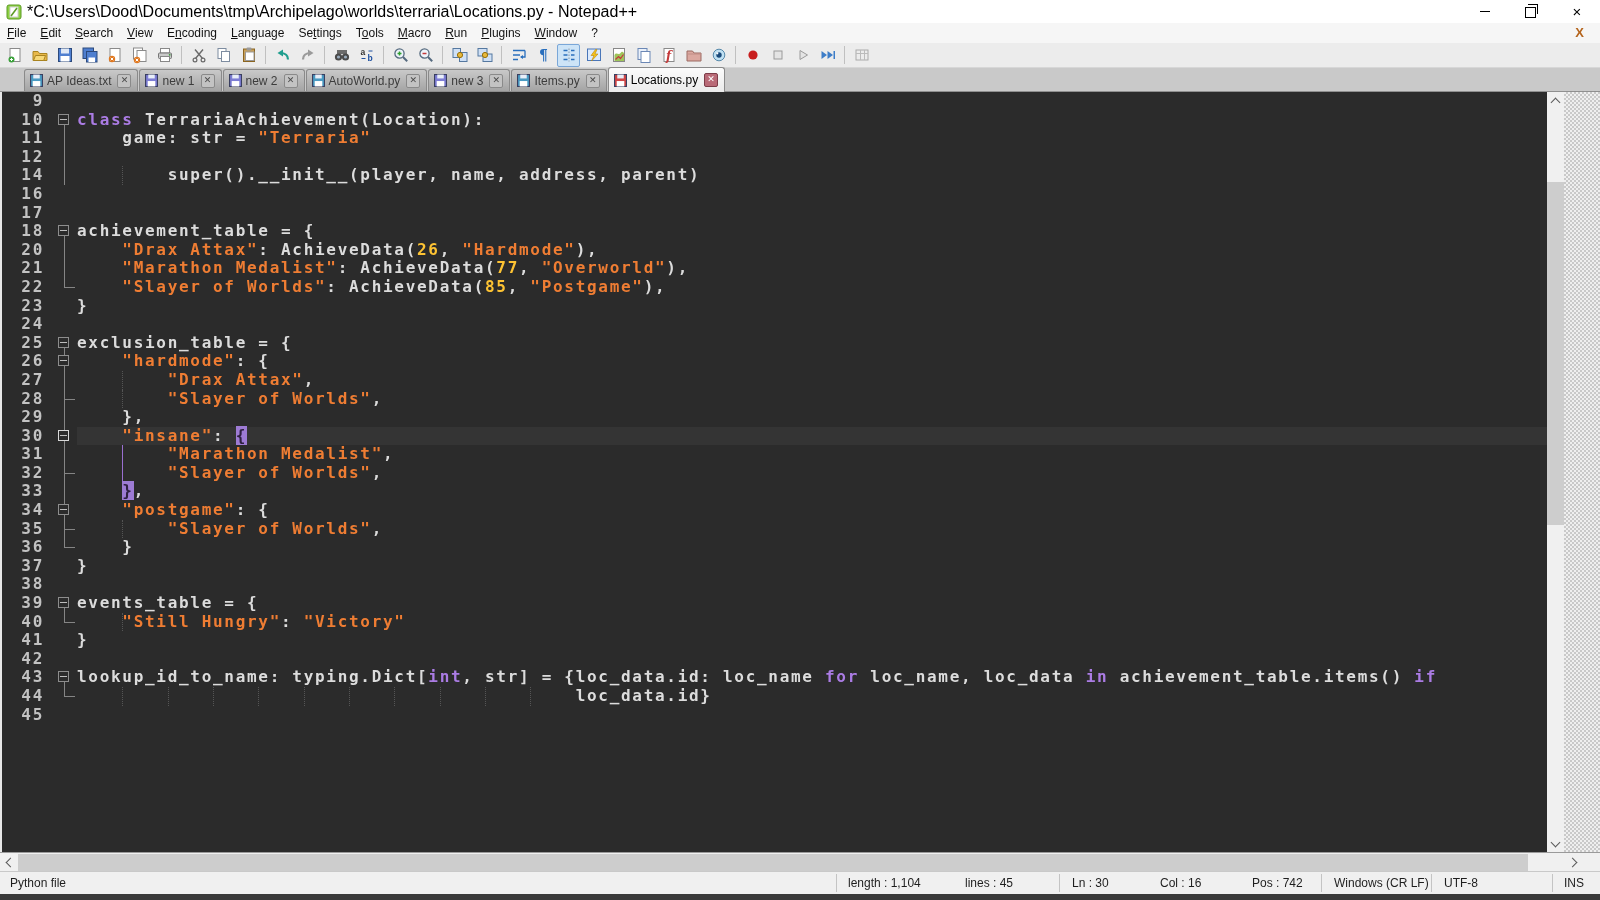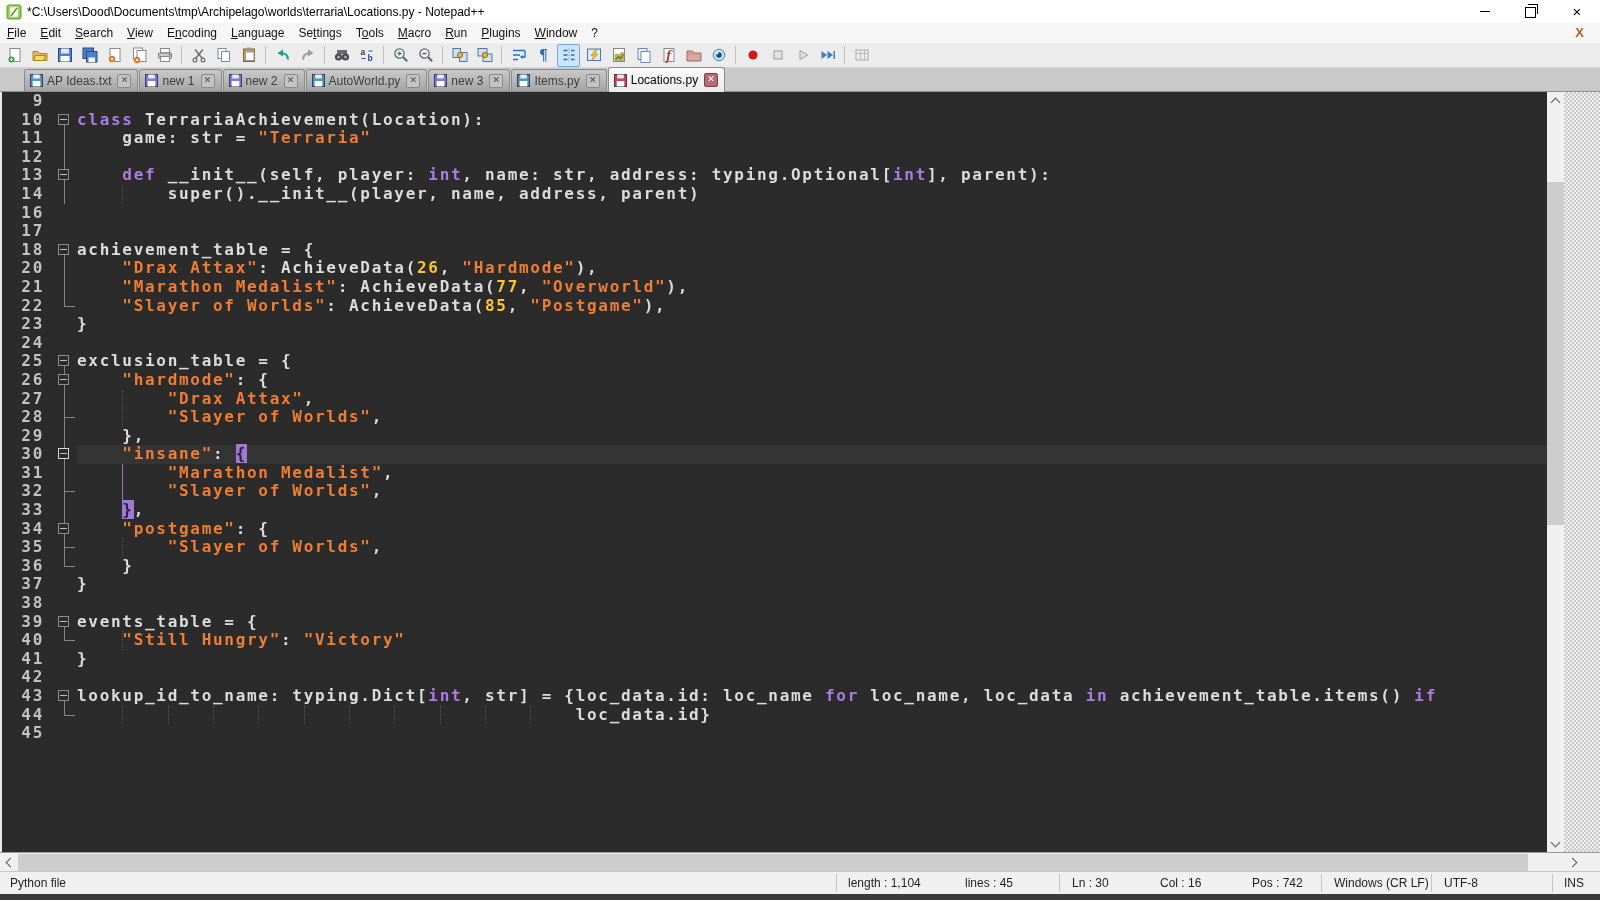--- a/index.html
+++ b/index.html
@@ -2,21 +2,21 @@
 <html style="--ed-bg: #2b2b2b; --ed-text: #dcdcdc; --ed-kw: #ab7ce4; --ed-str: #ef7d33; --ed-num: #fdc333; --ed-ln: #c2c2c2; --ed-bracebg: #9d7bd4; --ed-curline: #343434; --ed-guide: #555555; --ed-guideact: #9a6fd0;"><head>
 <meta charset="utf-8">
 <style>
   html,body{margin:0;padding:0;background:#555;}
   #win{position:relative;width:1600px;height:900px;background:#fff;overflow:hidden;
        font-family:"Liberation Sans",sans-serif;-webkit-font-smoothing:antialiased;}
 
   
   #titlebar{position:absolute;left:0;top:0;width:1600px;height:23px;background:#ffffff;display:flex;align-items:center;}
   #npp-logo{width:16px;height:16px;margin:0 5px 0 6px;}
-  #title-text{font-size:12px;color:#000;white-space:nowrap;}
+  #title-text{font-size:16px;color:#000;white-space:nowrap;}
   #win-controls{position:absolute;right:0;top:0;height:23px;display:flex;}
   .wbtn{width:46px;height:23px;display:flex;align-items:center;justify-content:center;color:#000;}
   .min-glyph{width:10px;height:1px;background:#000;}
   .restore-glyph{position:relative;width:9px;height:9px;border:1px solid #000;background:#fff;margin-top:2px;margin-right:2px;}
   .restore-glyph:before{content:"";position:absolute;left:2px;top:-4px;width:9px;height:9px;border:1px solid #000;border-bottom:none;border-left:none;}
   .close-glyph{font-size:15px;line-height:15px;}
 
   
   #menubar{position:absolute;left:0;top:23px;width:1600px;height:20px;background:#f6f6f6;display:flex;align-items:center;border-bottom:5px solid #737373;}
   .menu-item{font-size:12px;color:#111;padding:0 7px;height:20px;line-height:20px;}
@@ -433,28 +433,20 @@
           <div class="code"><span>    game: str = </span><span class="tk-str">"Terraria"</span></div>
         </div>
         <div class="line">
           <div class="ln">12</div>
           <div class="fold">
             <div class="fv" style="top: 0px; height: 18.6px;"></div>
           </div>
           <div class="code"></div>
         </div>
         <div class="line">
-          <div class="ln">13</div>
-          <div class="fold">
-            <div class="fv" style="top: 0px; height: 18.6px;"></div>
-            <div class="fb"></div>
-          </div>
-          <div class="code"><span>    </span><span class="tk-kw">def</span><span> __init__(self, player: </span><span class="tk-kw">int</span><span>, name: str, address: typing.Optional[</span><span class="tk-kw">int</span><span>], parent):</span></div>
-        </div>
-        <div class="line">
           <div class="ln">14</div>
           <div class="fold">
             <div class="fv" style="top: 0px; height: 18.6px;"></div>
           </div>
           <div class="code"><div class="guide" style="left: 45.32px;"></div><span>        super().__init__(player, name, address, parent)</span></div>
         </div>
         <div class="line">
           <div class="ln">16</div>
           <div class="fold"></div>
           <div class="code"></div>

